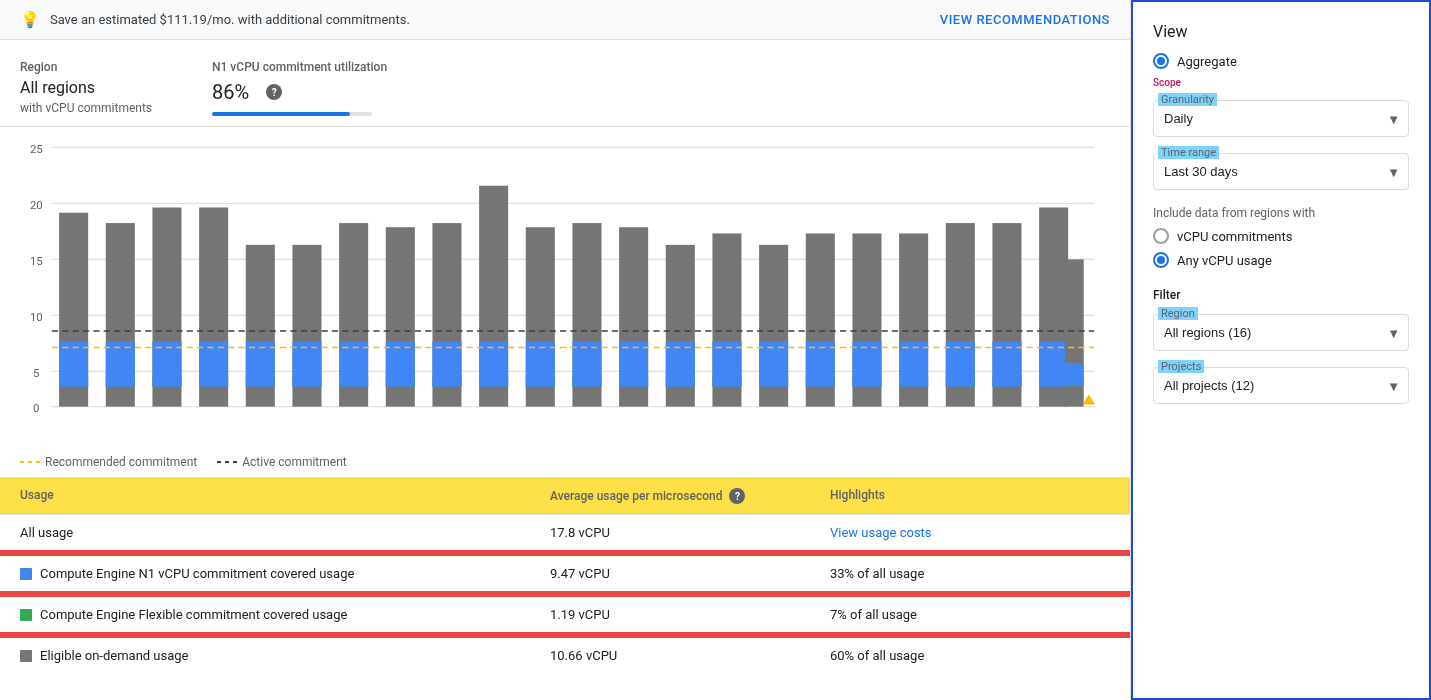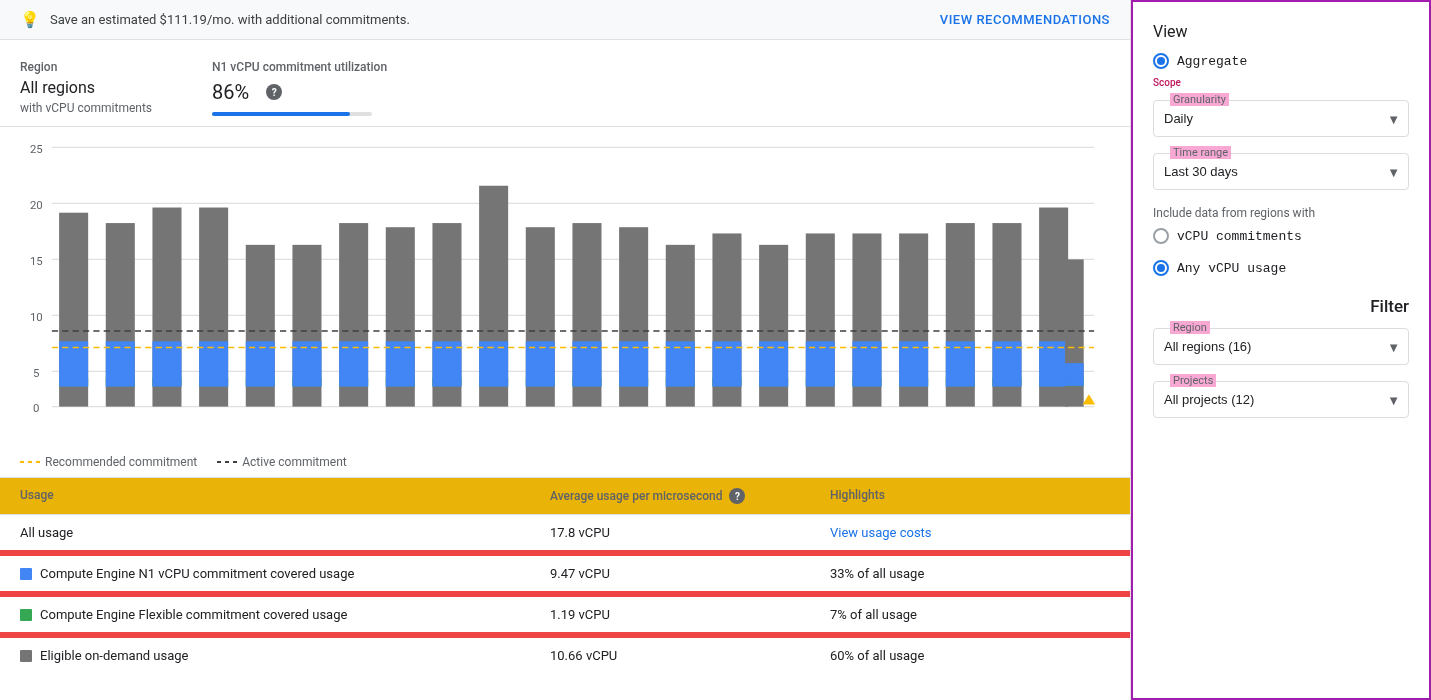--- a/index.html
+++ b/index.html
@@ -45,64 +45,64 @@
     
     .chart-area { padding: 10px 20px 10px 10px; position: relative; height: 320px; }
     .chart-svg { width: 100%; height: 280px; }
     .legend { display: flex; gap: 20px; padding: 8px 20px; font-size: 12px; color: #5f6368; align-items: center; }
     .legend-item { display: flex; align-items: center; gap: 5px; }
     .legend-line-yellow { width: 20px; height: 2px; background: repeating-linear-gradient(to right, #fbbc04 0px, #fbbc04 4px, transparent 4px, transparent 8px); }
     .legend-line-black { width: 20px; height: 2px; background: repeating-linear-gradient(to right, #3c4043 0px, #3c4043 4px, transparent 4px, transparent 8px); }
 
     
     .table-section { border-top: 1px solid #e0e0e0; }
-    .table-header { display: grid; grid-template-columns: 1fr 280px 280px; background: #eab308; padding: 10px 20px; font-size: 12px; color: #5f6368; font-weight: 500; border-bottom: 1px solid #e0e0e0; }
+    .table-header { display: grid; grid-template-columns: 1fr 280px 280px; background: #fde047; padding: 10px 20px; font-size: 12px; color: #5f6368; font-weight: 500; border-bottom: 1px solid #e0e0e0; }
     .table-row { display: grid; grid-template-columns: 1fr 280px 280px; padding: 10px 20px; border-bottom: 6px solid #ef4444; align-items: center; font-size: 13px; }
     .table-row:last-child { border-bottom: none; }
     .usage-label { display: flex; align-items: center; gap: 8px; }
     .color-dot-blue { width: 12px; height: 12px; background: #4285f4; border-radius: 1px; flex-shrink: 0; }
     .color-dot-green { width: 12px; height: 12px; background: #34a853; border-radius: 1px; flex-shrink: 0; }
     .color-dot-gray { width: 12px; height: 12px; background: #757575; border-radius: 1px; flex-shrink: 0; }
     .view-link { color: #1a73e8; cursor: pointer; text-decoration: none; }
 
     
     .right-panel {
       width: 300px;
-      border: 2px solid #a21caf;
+      border: 2px solid #1d4ed8;
       padding: 20px;
       overflow-y: auto;
       flex-shrink: 0;
     }
     .panel-section-title { font-size: 16px; font-weight: 400; color: #202124; margin-bottom: 12px; }
     .panel-section { margin-bottom: 20px; }
 
-    .radio-group { display: flex; flex-direction: column; gap: 16px; margin-bottom: 8px; font-family: Liberation Mono, monospace; }
+    .radio-group { display: flex; flex-direction: column; gap: 8px; margin-bottom: 8px; }
     .radio-item { display: flex; align-items: center; gap: 8px; font-size: 13px; cursor: pointer; }
     .radio-circle { width: 16px; height: 16px; border-radius: 50%; border: 2px solid #1a73e8; display: flex; align-items: center; justify-content: center; flex-shrink: 0; }
     .radio-circle.selected::after { content: ''; width: 8px; height: 8px; border-radius: 50%; background: #1a73e8; }
     .radio-circle.unselected { border-color: #9aa0a6; }
 
     .scope-label { font-size: 10px; font-weight: 500; color: #be185d; margin-bottom: 12px; }
     .dropdown-wrapper { position: relative; }
     .dropdown-arrow { position: absolute; right: 8px; top: 50%; transform: translateY(-50%); color: #5f6368; pointer-events: none; }
     .dropdown-outer { border: 1px solid #dadce0; border-radius: 4px; padding: 0; position: relative; margin-bottom: 16px; }
-    .dropdown-outer-label { font-size: 11px; color: #5f6368; position: absolute; top: -8px; left: 16px; background: #f9a8d4; padding: 0 3px; }
+    .dropdown-outer-label { font-size: 11px; color: #5f6368; position: absolute; top: -8px; left: 4px; background: #7dd3fc; padding: 0 3px; }
     .dropdown-outer select {
       width: 100%;
       padding: 10px 32px 10px 10px;
       border: none;
       outline: none;
       font-size: 13px;
       color: #202124;
       background: transparent;
       appearance: none;
       cursor: pointer;
     }
 
-    .filter-label { font-size: 17px; font-weight: 500; color: #202124; margin-bottom: 12px; text-align: right; }
+    .filter-label { font-size: 12px; font-weight: 500; color: #202124; margin-bottom: 12px; }
     .include-label { font-size: 12px; color: #5f6368; margin-bottom: 8px; }
   </style>
 </head>
 <body>
 
 <div class="main-content">
 
   <div class="banner">
     <div class="banner-left">
       <span class="banner-icon">💡</span>

